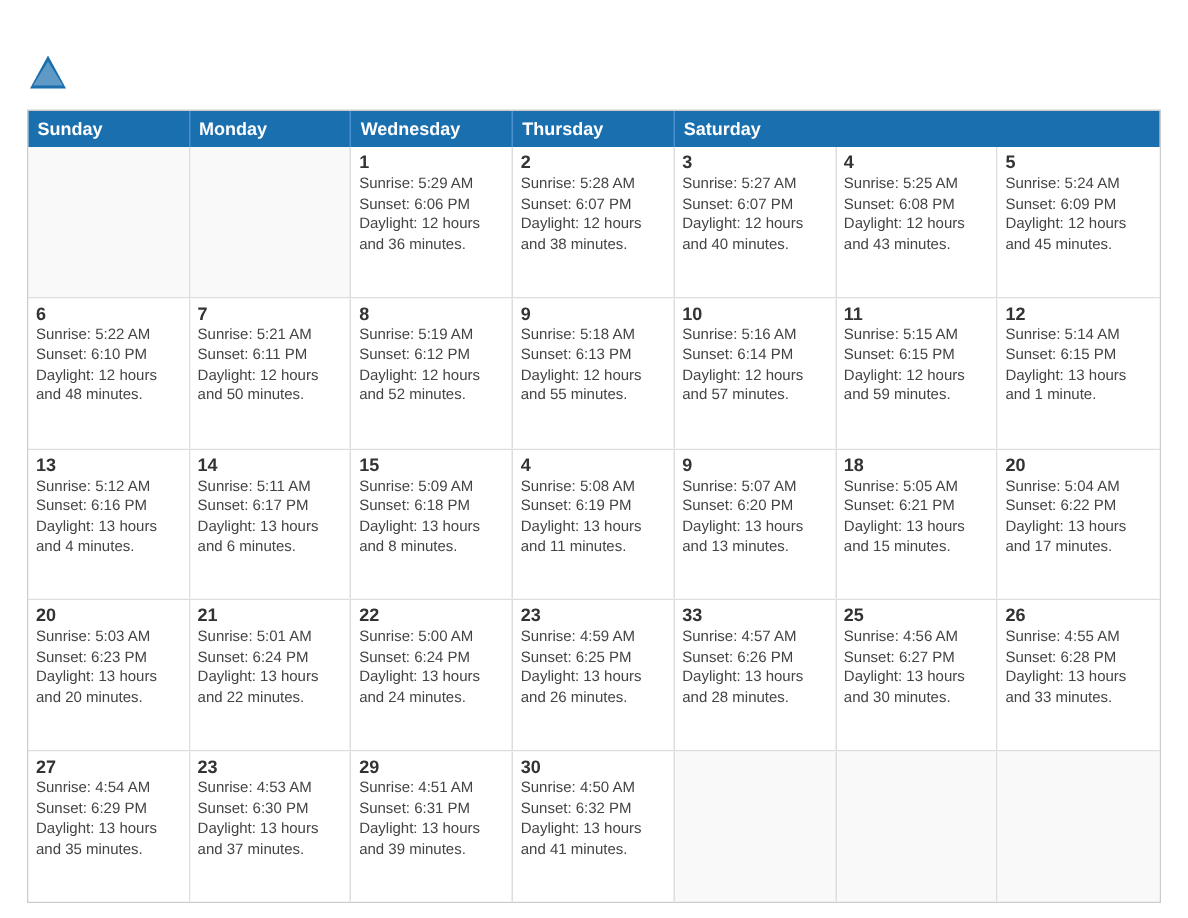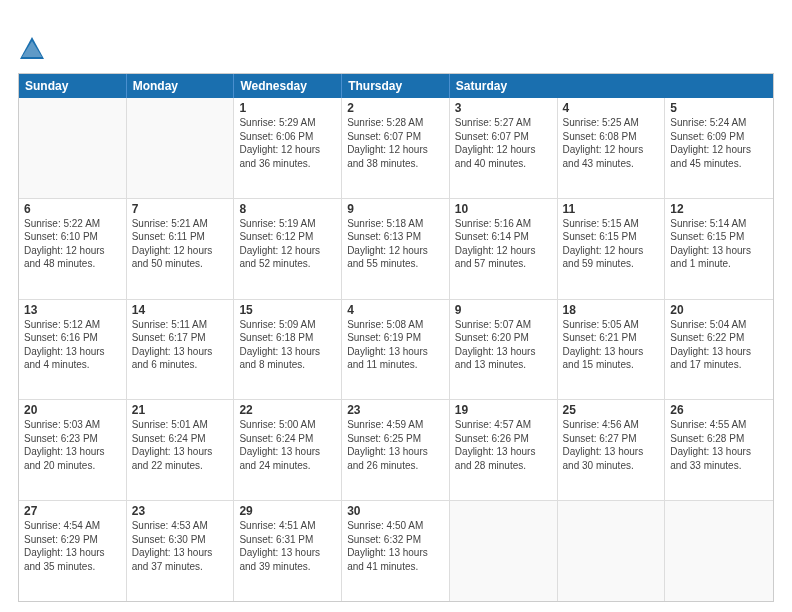--- a/index.html
+++ b/index.html
@@ -239,21 +239,21 @@
           </div>
           <div class="cal-cell">
             <div class="day-num">22</div>
             <div class="cell-text">Sunrise: 5:00 AM<br>Sunset: 6:24 PM<br>Daylight: 13 hours<br>and 24 minutes.</div>
           </div>
           <div class="cal-cell">
             <div class="day-num">23</div>
             <div class="cell-text">Sunrise: 4:59 AM<br>Sunset: 6:25 PM<br>Daylight: 13 hours<br>and 26 minutes.</div>
           </div>
           <div class="cal-cell">
-            <div class="day-num">19</div>
+            <div class="day-num">33</div>
             <div class="cell-text">Sunrise: 4:57 AM<br>Sunset: 6:26 PM<br>Daylight: 13 hours<br>and 28 minutes.</div>
           </div>
           <div class="cal-cell">
             <div class="day-num">25</div>
             <div class="cell-text">Sunrise: 4:56 AM<br>Sunset: 6:27 PM<br>Daylight: 13 hours<br>and 30 minutes.</div>
           </div>
           <div class="cal-cell">
             <div class="day-num">26</div>
             <div class="cell-text">Sunrise: 4:55 AM<br>Sunset: 6:28 PM<br>Daylight: 13 hours<br>and 33 minutes.</div>
           </div>

